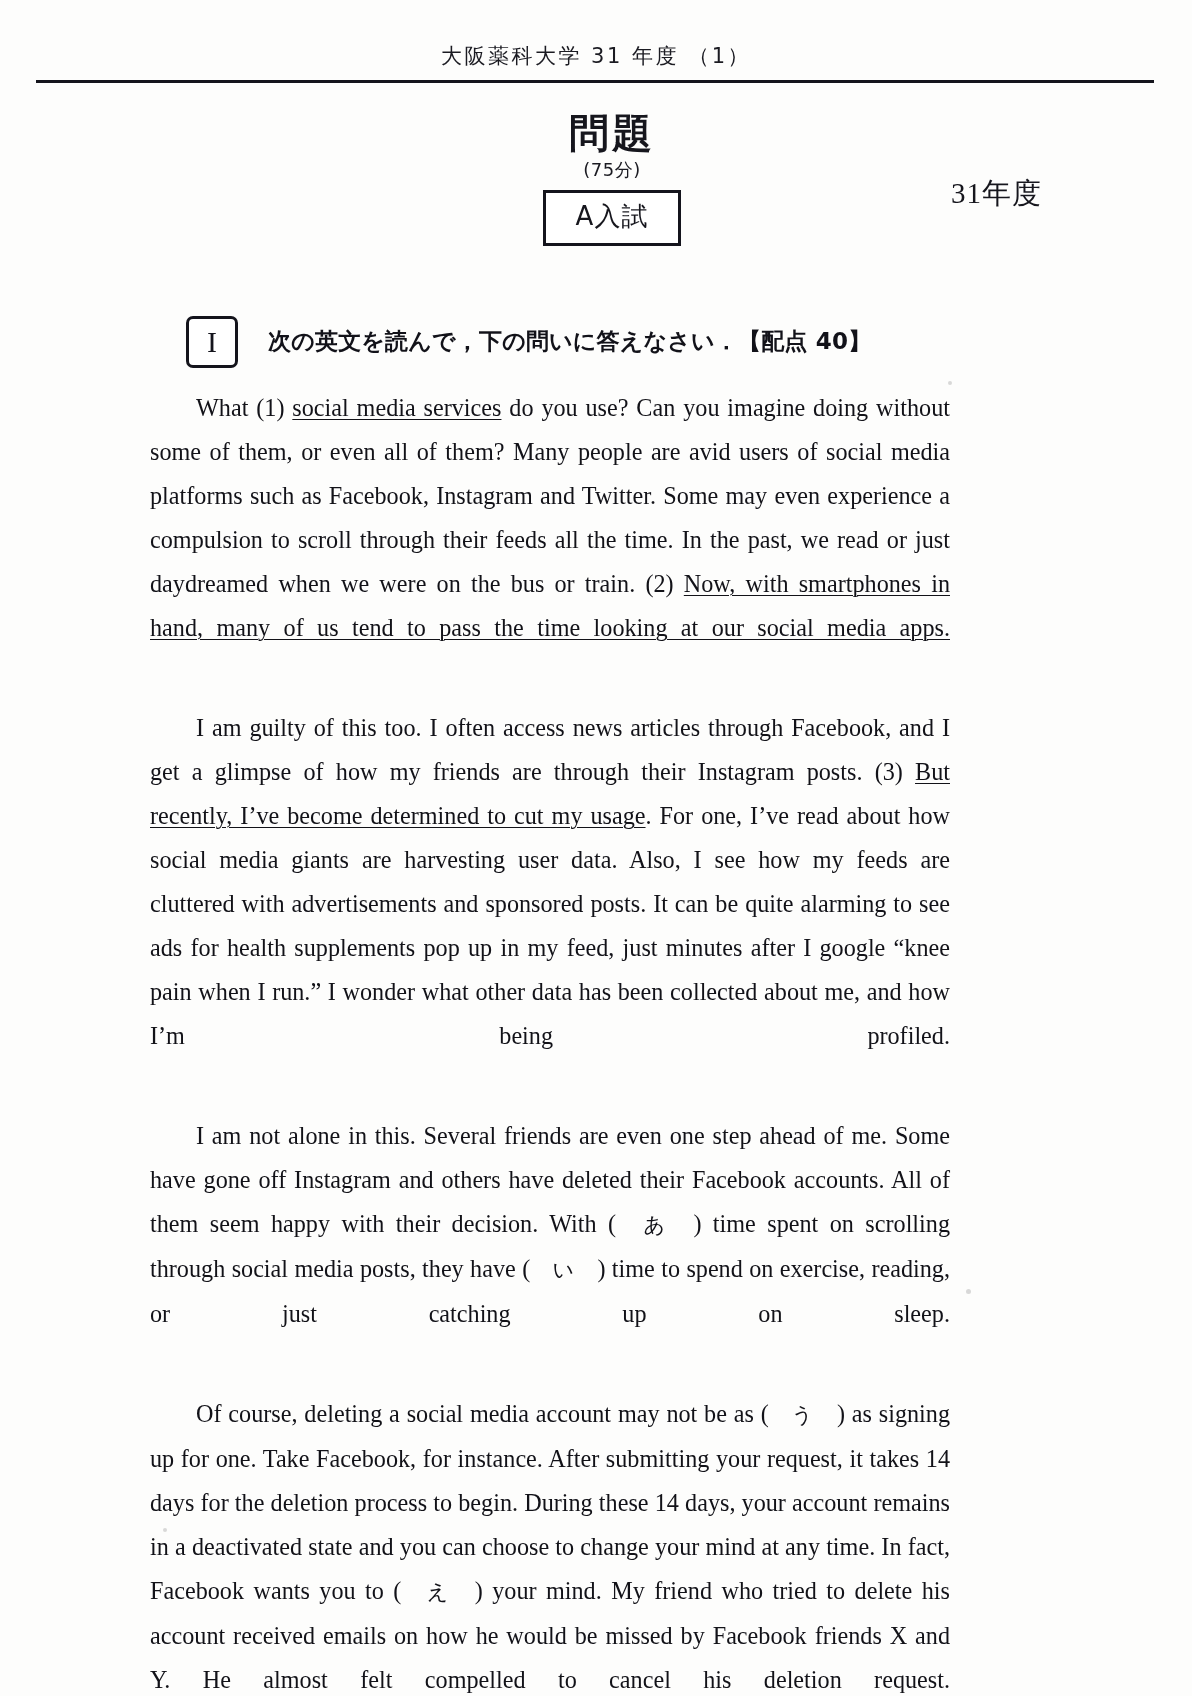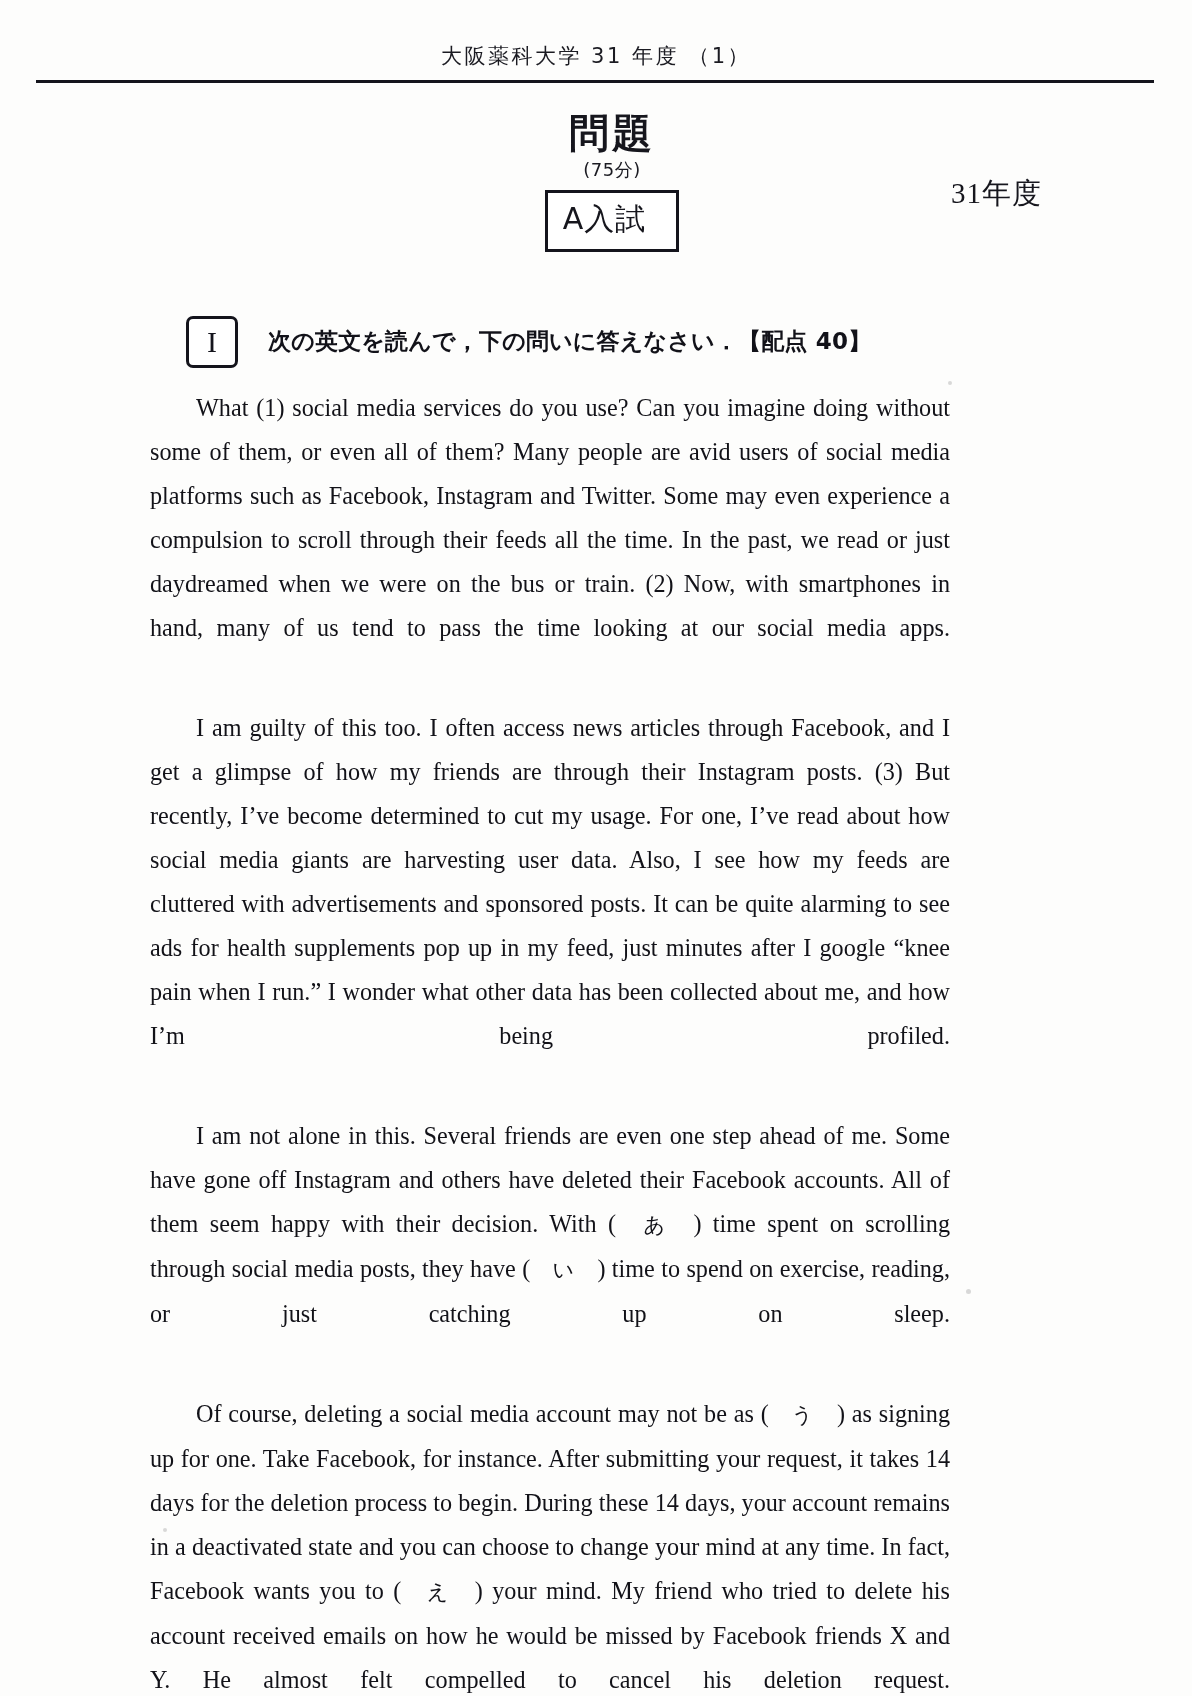--- a/index.html
+++ b/index.html
@@ -81,24 +81,24 @@
   .exam-duration {
     margin-top: 4px;
     font-family: "DejaVu Sans", sans-serif;
     font-size: 18px;
     letter-spacing: 0.5px;
     color: #1b1b22;
   }
   .exam-type-box {
     display: inline-block;
     margin-top: 8px;
-    padding: 6px 30px 9px 15px;
+    padding: 6px 30px 9px 30px;
     border: 3px solid #14141c;
     font-family: "DejaVu Sans", sans-serif;
-    font-size: 30px;
+    font-size: 26px;
     font-weight: 400;
     letter-spacing: 1px;
     color: #16161d;
     background: #ffffff;
   }
   .exam-year {
     position: absolute;
     right: 150px;
     top: 62px;
     font-family: Liberation Serif, serif;
@@ -163,20 +163,21 @@
     color: #121218;
   }
   .para + .para {
     margin-top: 12px;
   }
   .indent {
     display: inline-block;
     width: 46px;
   }
   .u {
+    text-decoration: underline;
     text-underline-offset: 3px;
     text-decoration-thickness: 1.4px;
   }
   .blank {
     font-family: "DejaVu Sans", sans-serif;
     font-size: 21px;
     padding: 0 22px;
     letter-spacing: 1px;
   }
 

